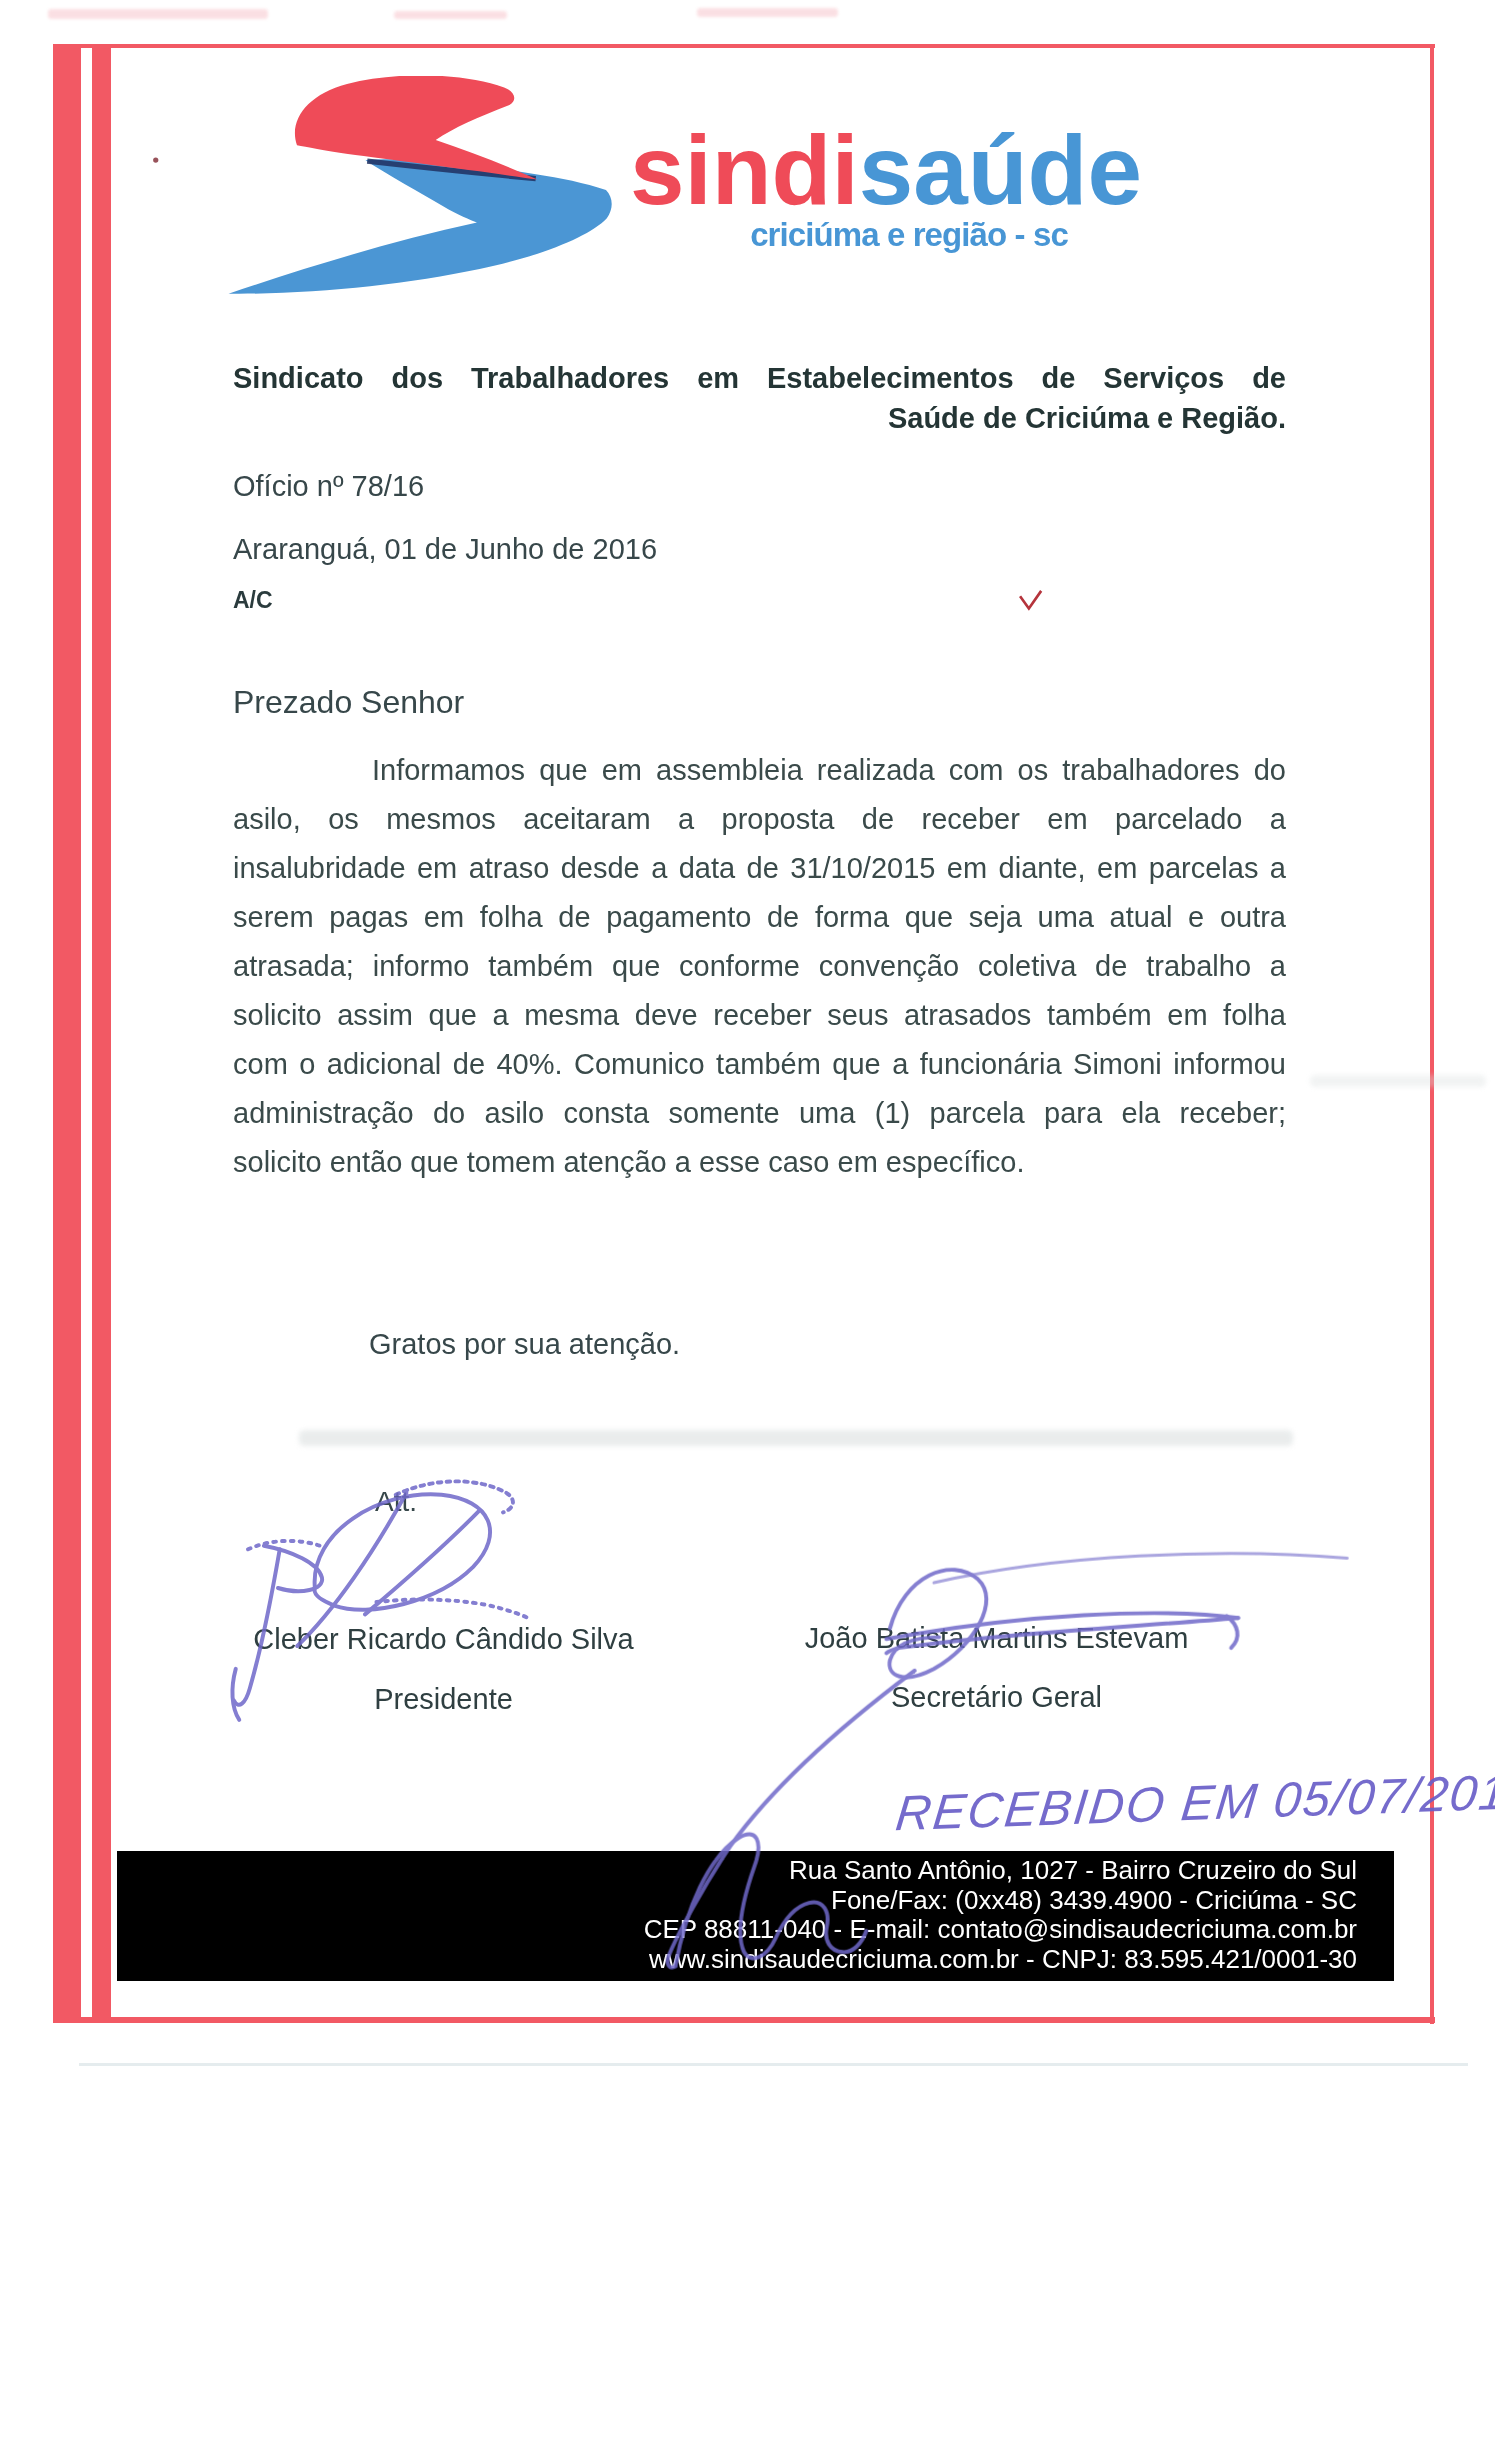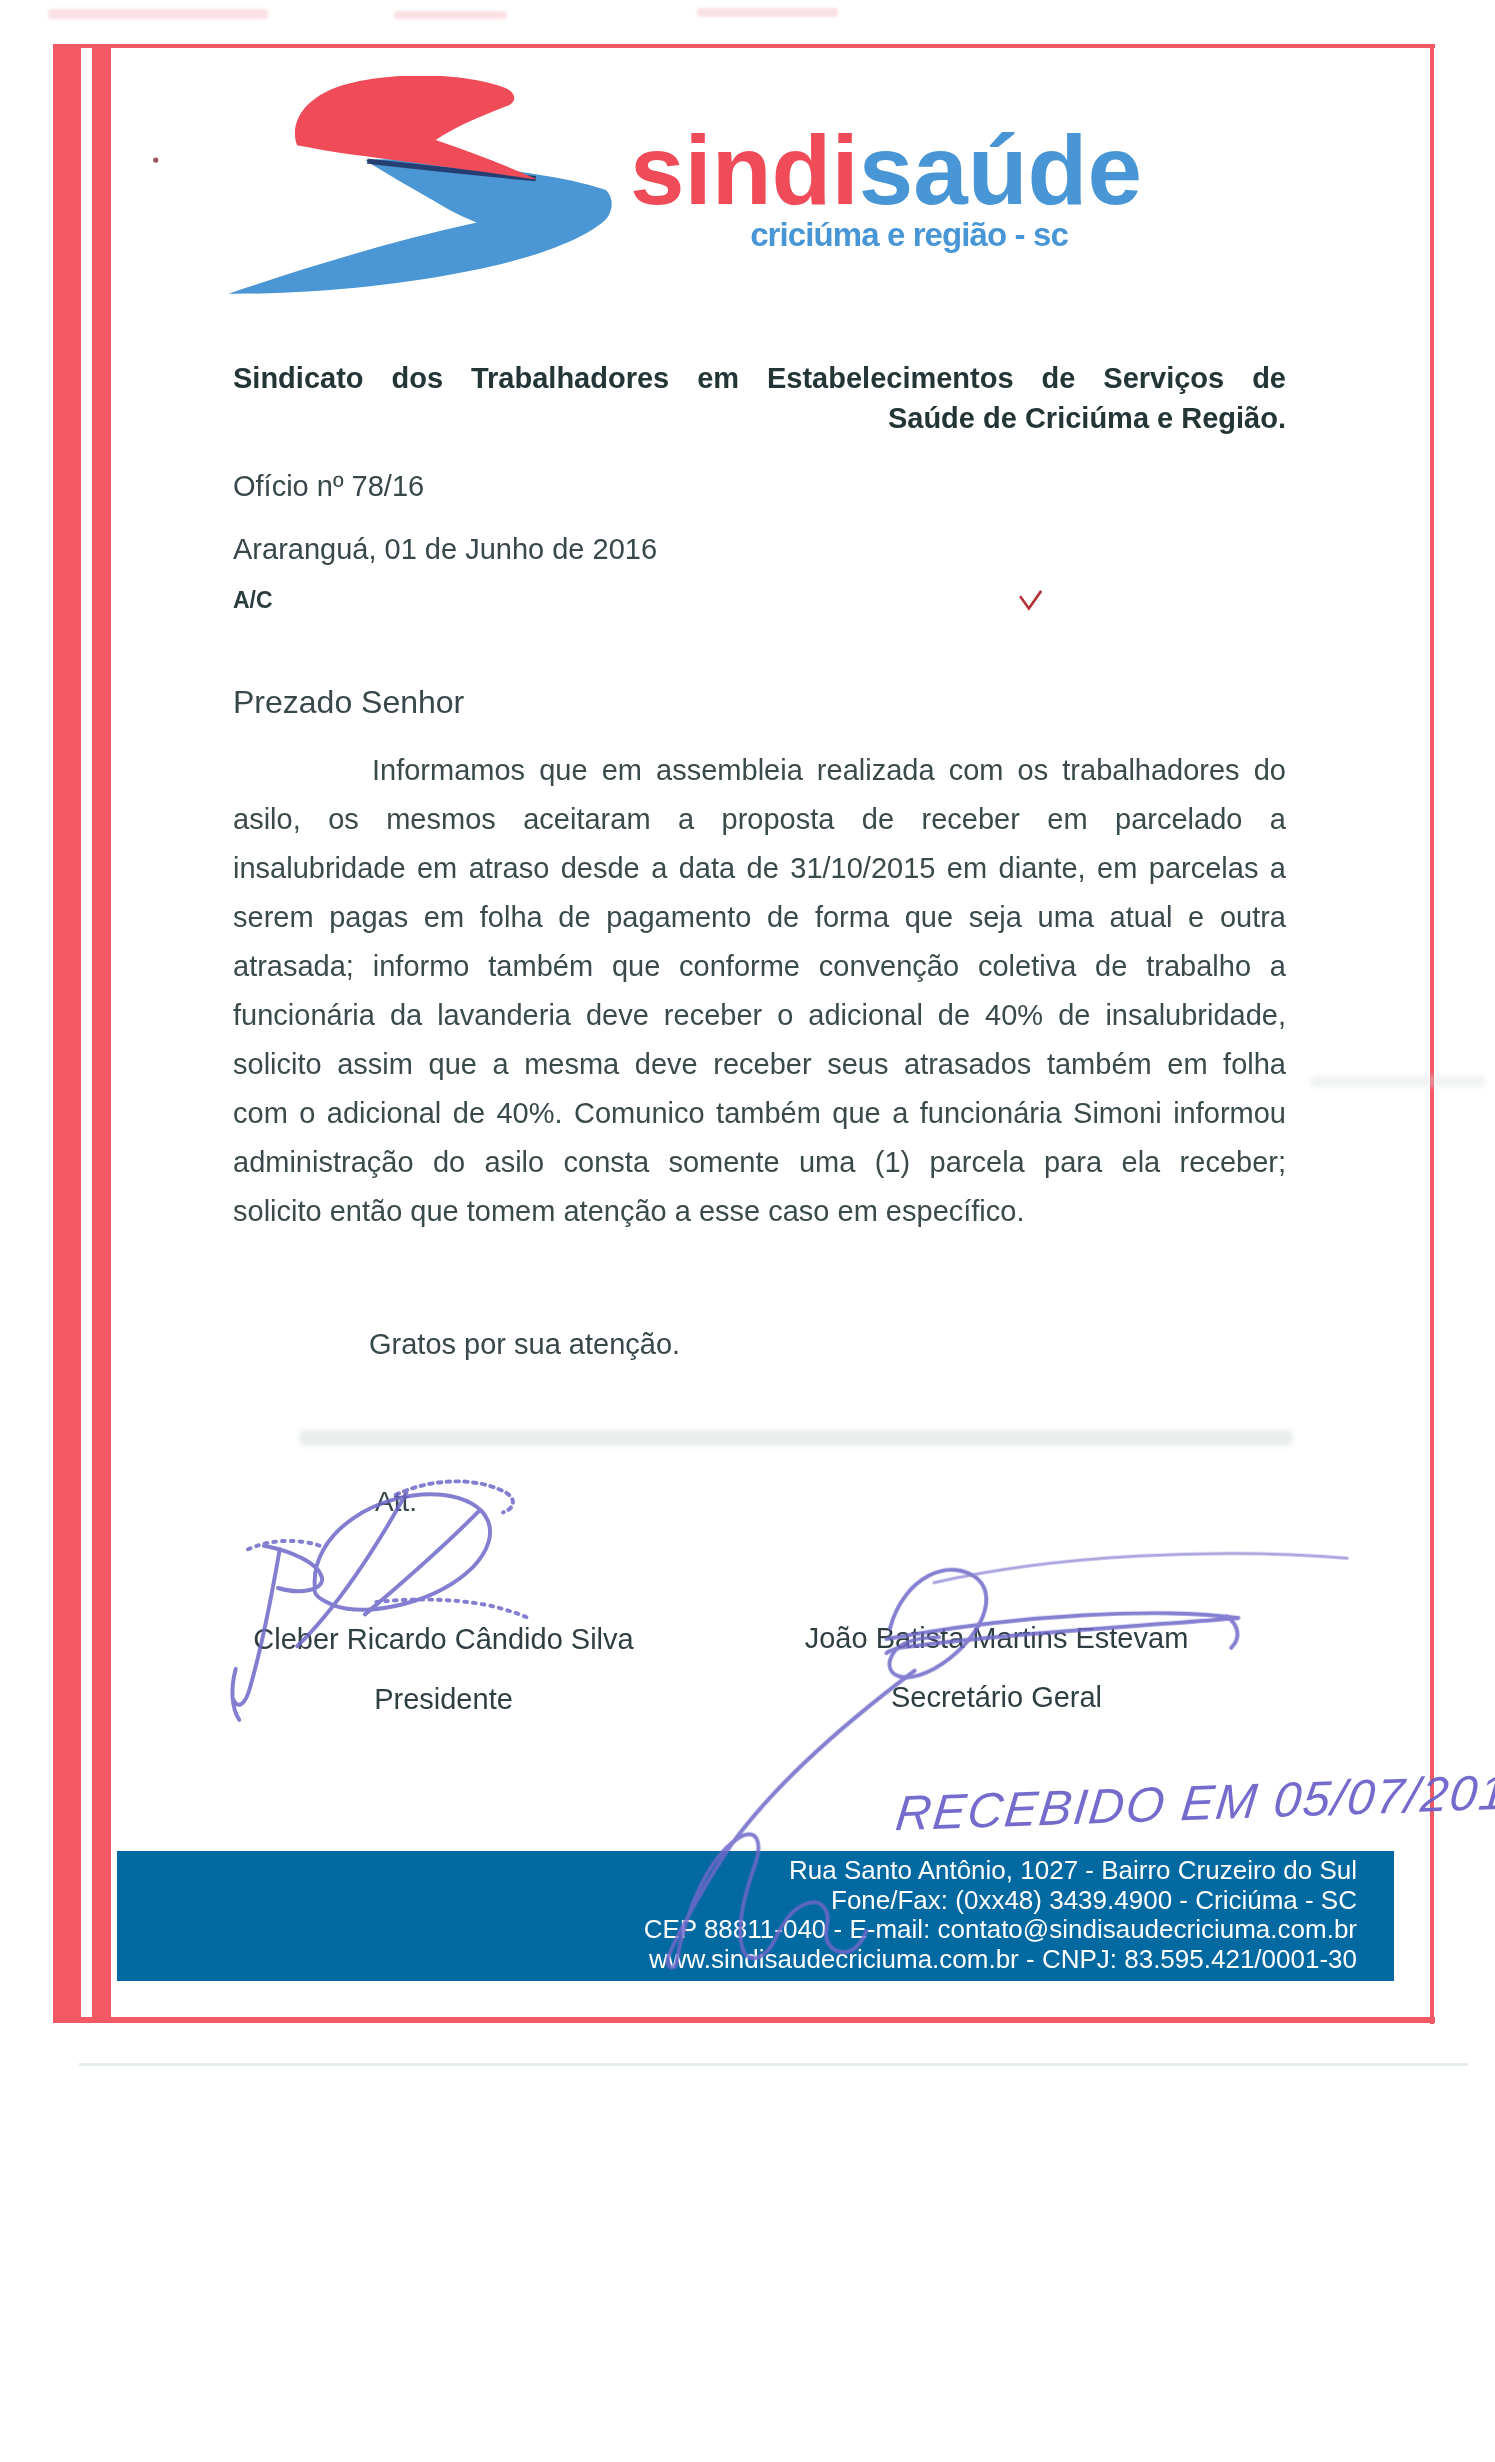--- a/index.html
+++ b/index.html
@@ -40,21 +40,21 @@
   .sig-role-left{left:239px;top:1683px;width:409px;}
   .sig-name-right{left:787px;top:1622px;width:419px;}
   .sig-role-right{left:787px;top:1681px;width:419px;}
   
   .received{
     position:absolute;left:899px;top:1785px;white-space:nowrap;
     font-size:49px;font-style:italic;letter-spacing:1.8px;color:#6a5fc8;opacity:.92;
     transform:rotate(-2deg) skewX(-8deg);transform-origin:left top;
   }
   
-  .footer-bar{position:absolute;left:117px;top:1851px;width:1277px;height:130px;background:#0369a1;}
+  .footer-bar{position:absolute;left:117px;top:1851px;width:1277px;height:130px;background:#000000;}
   .footer-text{position:absolute;right:37px;top:5.3px;text-align:right;font-size:26px;line-height:29.5px;color:#ffffff;}
   svg{display:block;}
   .ink{pointer-events:none;}
 </style>
 </head>
 <body>
 
 <div class="page">
 
   <div class="smudge" style="left:48px;top:8.8px;width:220px;height:10.6px;"></div>
@@ -93,21 +93,20 @@
   <div class="date-line">Araranguá, 01 de Junho de 2016</div>
   <div class="attention">A/C</div>
   <div class="salutation">Prezado Senhor</div>
 
   <div class="body-block">
     <div class="body-line first">Informamos que em assembleia realizada com os trabalhadores do</div>
     <div class="body-line">asilo, os mesmos aceitaram a proposta de receber em parcelado a</div>
     <div class="body-line">insalubridade em atraso desde a data de 31/10/2015 em diante, em parcelas a</div>
     <div class="body-line">serem pagas em folha de pagamento de forma que seja uma atual e outra</div>
     <div class="body-line">atrasada; informo também que conforme convenção coletiva de trabalho a</div>
-    <div class="body-line">funcionária da lavanderia deve receber o adicional de 40% de insalubridade,</div>
     <div class="body-line">solicito assim que a mesma deve receber seus atrasados também em folha</div>
     <div class="body-line">com o adicional de 40%. Comunico também que a funcionária Simoni informou</div>
     <div class="body-line">administração do asilo consta somente uma (1) parcela para ela receber;</div>
     <div class="body-line last">solicito então que tomem atenção a esse caso em específico.</div>
   </div>
 
   <div class="closing">Gratos por sua atenção.</div>
 
   <div class="grayband" style="left:299px;top:1430px;width:994px;height:16px;"></div>
   <div class="grayband" style="left:1310px;top:1075px;width:176px;height:12.3px;opacity:.35;"></div>

